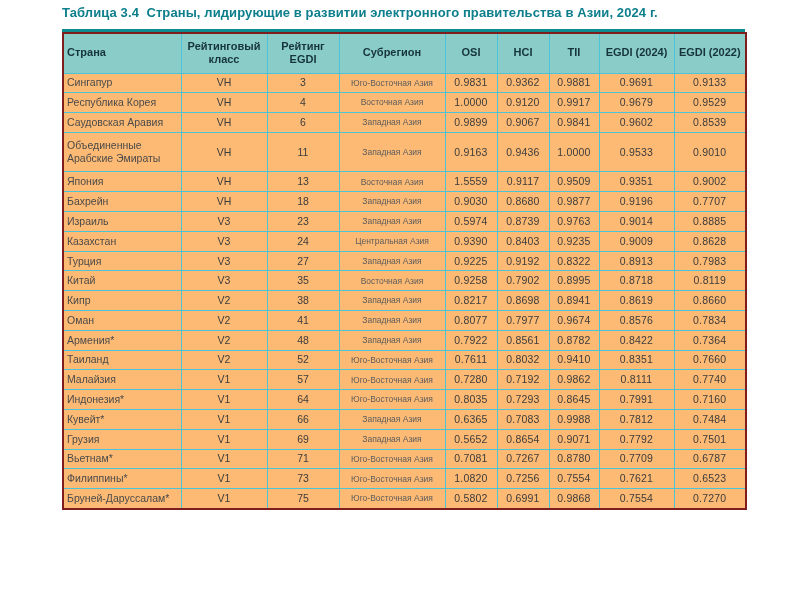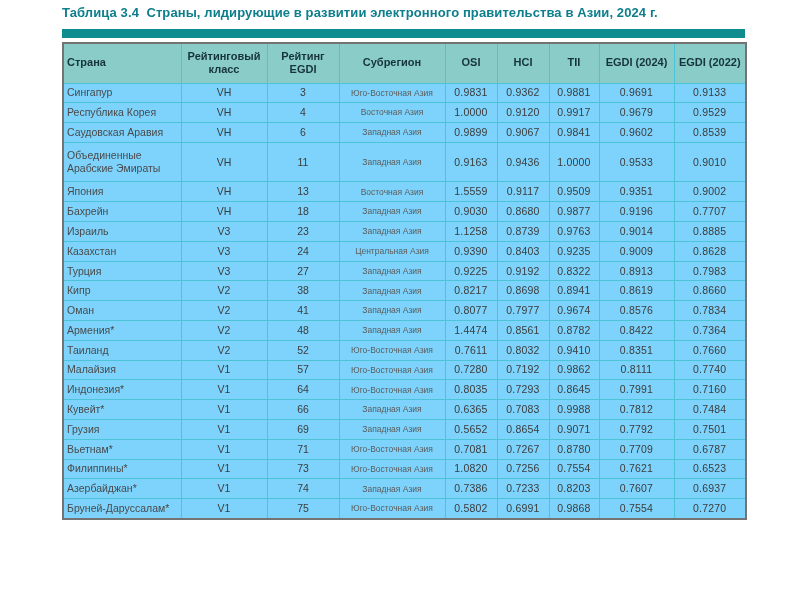--- a/index.html
+++ b/index.html
@@ -13,37 +13,37 @@
   .caption{
     position:absolute;left:62px;top:5px;width:700px;
     font-size:13px;font-weight:bold;color:#0c7e8c;
     white-space:pre-wrap;letter-spacing:.1px;
   }
   .title-bar{
     position:absolute;left:62px;top:29px;width:683px;height:9px;
     background:#0e8c8f;
   }
   table.egdi{
-    position:absolute;left:62px;top:42px;width:683px;
+    position:absolute;left:62px;top:32px;width:683px;
     border-collapse:collapse;table-layout:fixed;
-    border:2px solid #737373;
+    border:2px solid #7f1d1d;
     padding-left:16px;
   }
   table.egdi th, table.egdi td{
     border:1.5px solid #4cc3d6;
     padding:0 3px;box-sizing:border-box;
     overflow:hidden;
   }
   thead tr{height:40px;}
   th{
     background:#8accc8;color:#16343b;font-size:11px;font-weight:bold;
     text-align:center;vertical-align:middle;line-height:1.25;
   }
   th.col-country{text-align:left;padding-left:8px;}
-  tbody tr{height:19.8px;background:#7dd3fc;}
+  tbody tr{height:19.8px;background:#fdba74;}
   tbody tr.tall{height:39.6px;}
   td{font-size:10.5px;color:#3c3c3c;text-align:center;vertical-align:middle;line-height:1.25;}
   td.c-country{text-align:left;padding-left:8px;color:#4a4a4a;}
   td.c-sub{font-size:8.5px;color:#5c5c5c;}
   td.c-num{letter-spacing:.2px;}
   
   .w-country{width:118px;}
   .w-class{width:86px;}
   .w-rank{width:72px;}
   .w-sub{width:106px;}
@@ -152,21 +152,21 @@
       <td class="c-num">0.8680</td>
       <td class="c-num">0.9877</td>
       <td class="c-num">0.9196</td>
       <td class="c-num">0.7707</td>
     </tr>
         <tr>
       <td class="c-country">Израиль</td>
       <td class="c-class">V3</td>
       <td class="c-rank">23</td>
       <td class="c-sub">Западная Азия</td>
-      <td class="c-num">1.1258</td>
+      <td class="c-num">0.5974</td>
       <td class="c-num">0.8739</td>
       <td class="c-num">0.9763</td>
       <td class="c-num">0.9014</td>
       <td class="c-num">0.8885</td>
     </tr>
         <tr>
       <td class="c-country">Казахстан</td>
       <td class="c-class">V3</td>
       <td class="c-rank">24</td>
       <td class="c-sub">Центральная Азия</td>
@@ -181,20 +181,31 @@
       <td class="c-class">V3</td>
       <td class="c-rank">27</td>
       <td class="c-sub">Западная Азия</td>
       <td class="c-num">0.9225</td>
       <td class="c-num">0.9192</td>
       <td class="c-num">0.8322</td>
       <td class="c-num">0.8913</td>
       <td class="c-num">0.7983</td>
     </tr>
         <tr>
+      <td class="c-country">Китай</td>
+      <td class="c-class">V3</td>
+      <td class="c-rank">35</td>
+      <td class="c-sub">Восточная Азия</td>
+      <td class="c-num">0.9258</td>
+      <td class="c-num">0.7902</td>
+      <td class="c-num">0.8995</td>
+      <td class="c-num">0.8718</td>
+      <td class="c-num">0.8119</td>
+    </tr>
+        <tr>
       <td class="c-country">Кипр</td>
       <td class="c-class">V2</td>
       <td class="c-rank">38</td>
       <td class="c-sub">Западная Азия</td>
       <td class="c-num">0.8217</td>
       <td class="c-num">0.8698</td>
       <td class="c-num">0.8941</td>
       <td class="c-num">0.8619</td>
       <td class="c-num">0.8660</td>
     </tr>
@@ -207,21 +218,21 @@
       <td class="c-num">0.7977</td>
       <td class="c-num">0.9674</td>
       <td class="c-num">0.8576</td>
       <td class="c-num">0.7834</td>
     </tr>
         <tr>
       <td class="c-country">Армения*</td>
       <td class="c-class">V2</td>
       <td class="c-rank">48</td>
       <td class="c-sub">Западная Азия</td>
-      <td class="c-num">1.4474</td>
+      <td class="c-num">0.7922</td>
       <td class="c-num">0.8561</td>
       <td class="c-num">0.8782</td>
       <td class="c-num">0.8422</td>
       <td class="c-num">0.7364</td>
     </tr>
         <tr>
       <td class="c-country">Таиланд</td>
       <td class="c-class">V2</td>
       <td class="c-rank">52</td>
       <td class="c-sub">Юго-Восточная Азия</td>
@@ -291,31 +302,20 @@
       <td class="c-class">V1</td>
       <td class="c-rank">73</td>
       <td class="c-sub">Юго-Восточная Азия</td>
       <td class="c-num">1.0820</td>
       <td class="c-num">0.7256</td>
       <td class="c-num">0.7554</td>
       <td class="c-num">0.7621</td>
       <td class="c-num">0.6523</td>
     </tr>
         <tr>
-      <td class="c-country">Азербайджан*</td>
-      <td class="c-class">V1</td>
-      <td class="c-rank">74</td>
-      <td class="c-sub">Западная Азия</td>
-      <td class="c-num">0.7386</td>
-      <td class="c-num">0.7233</td>
-      <td class="c-num">0.8203</td>
-      <td class="c-num">0.7607</td>
-      <td class="c-num">0.6937</td>
-    </tr>
-        <tr>
       <td class="c-country">Бруней-Даруссалам*</td>
       <td class="c-class">V1</td>
       <td class="c-rank">75</td>
       <td class="c-sub">Юго-Восточная Азия</td>
       <td class="c-num">0.5802</td>
       <td class="c-num">0.6991</td>
       <td class="c-num">0.9868</td>
       <td class="c-num">0.7554</td>
       <td class="c-num">0.7270</td>
     </tr>

